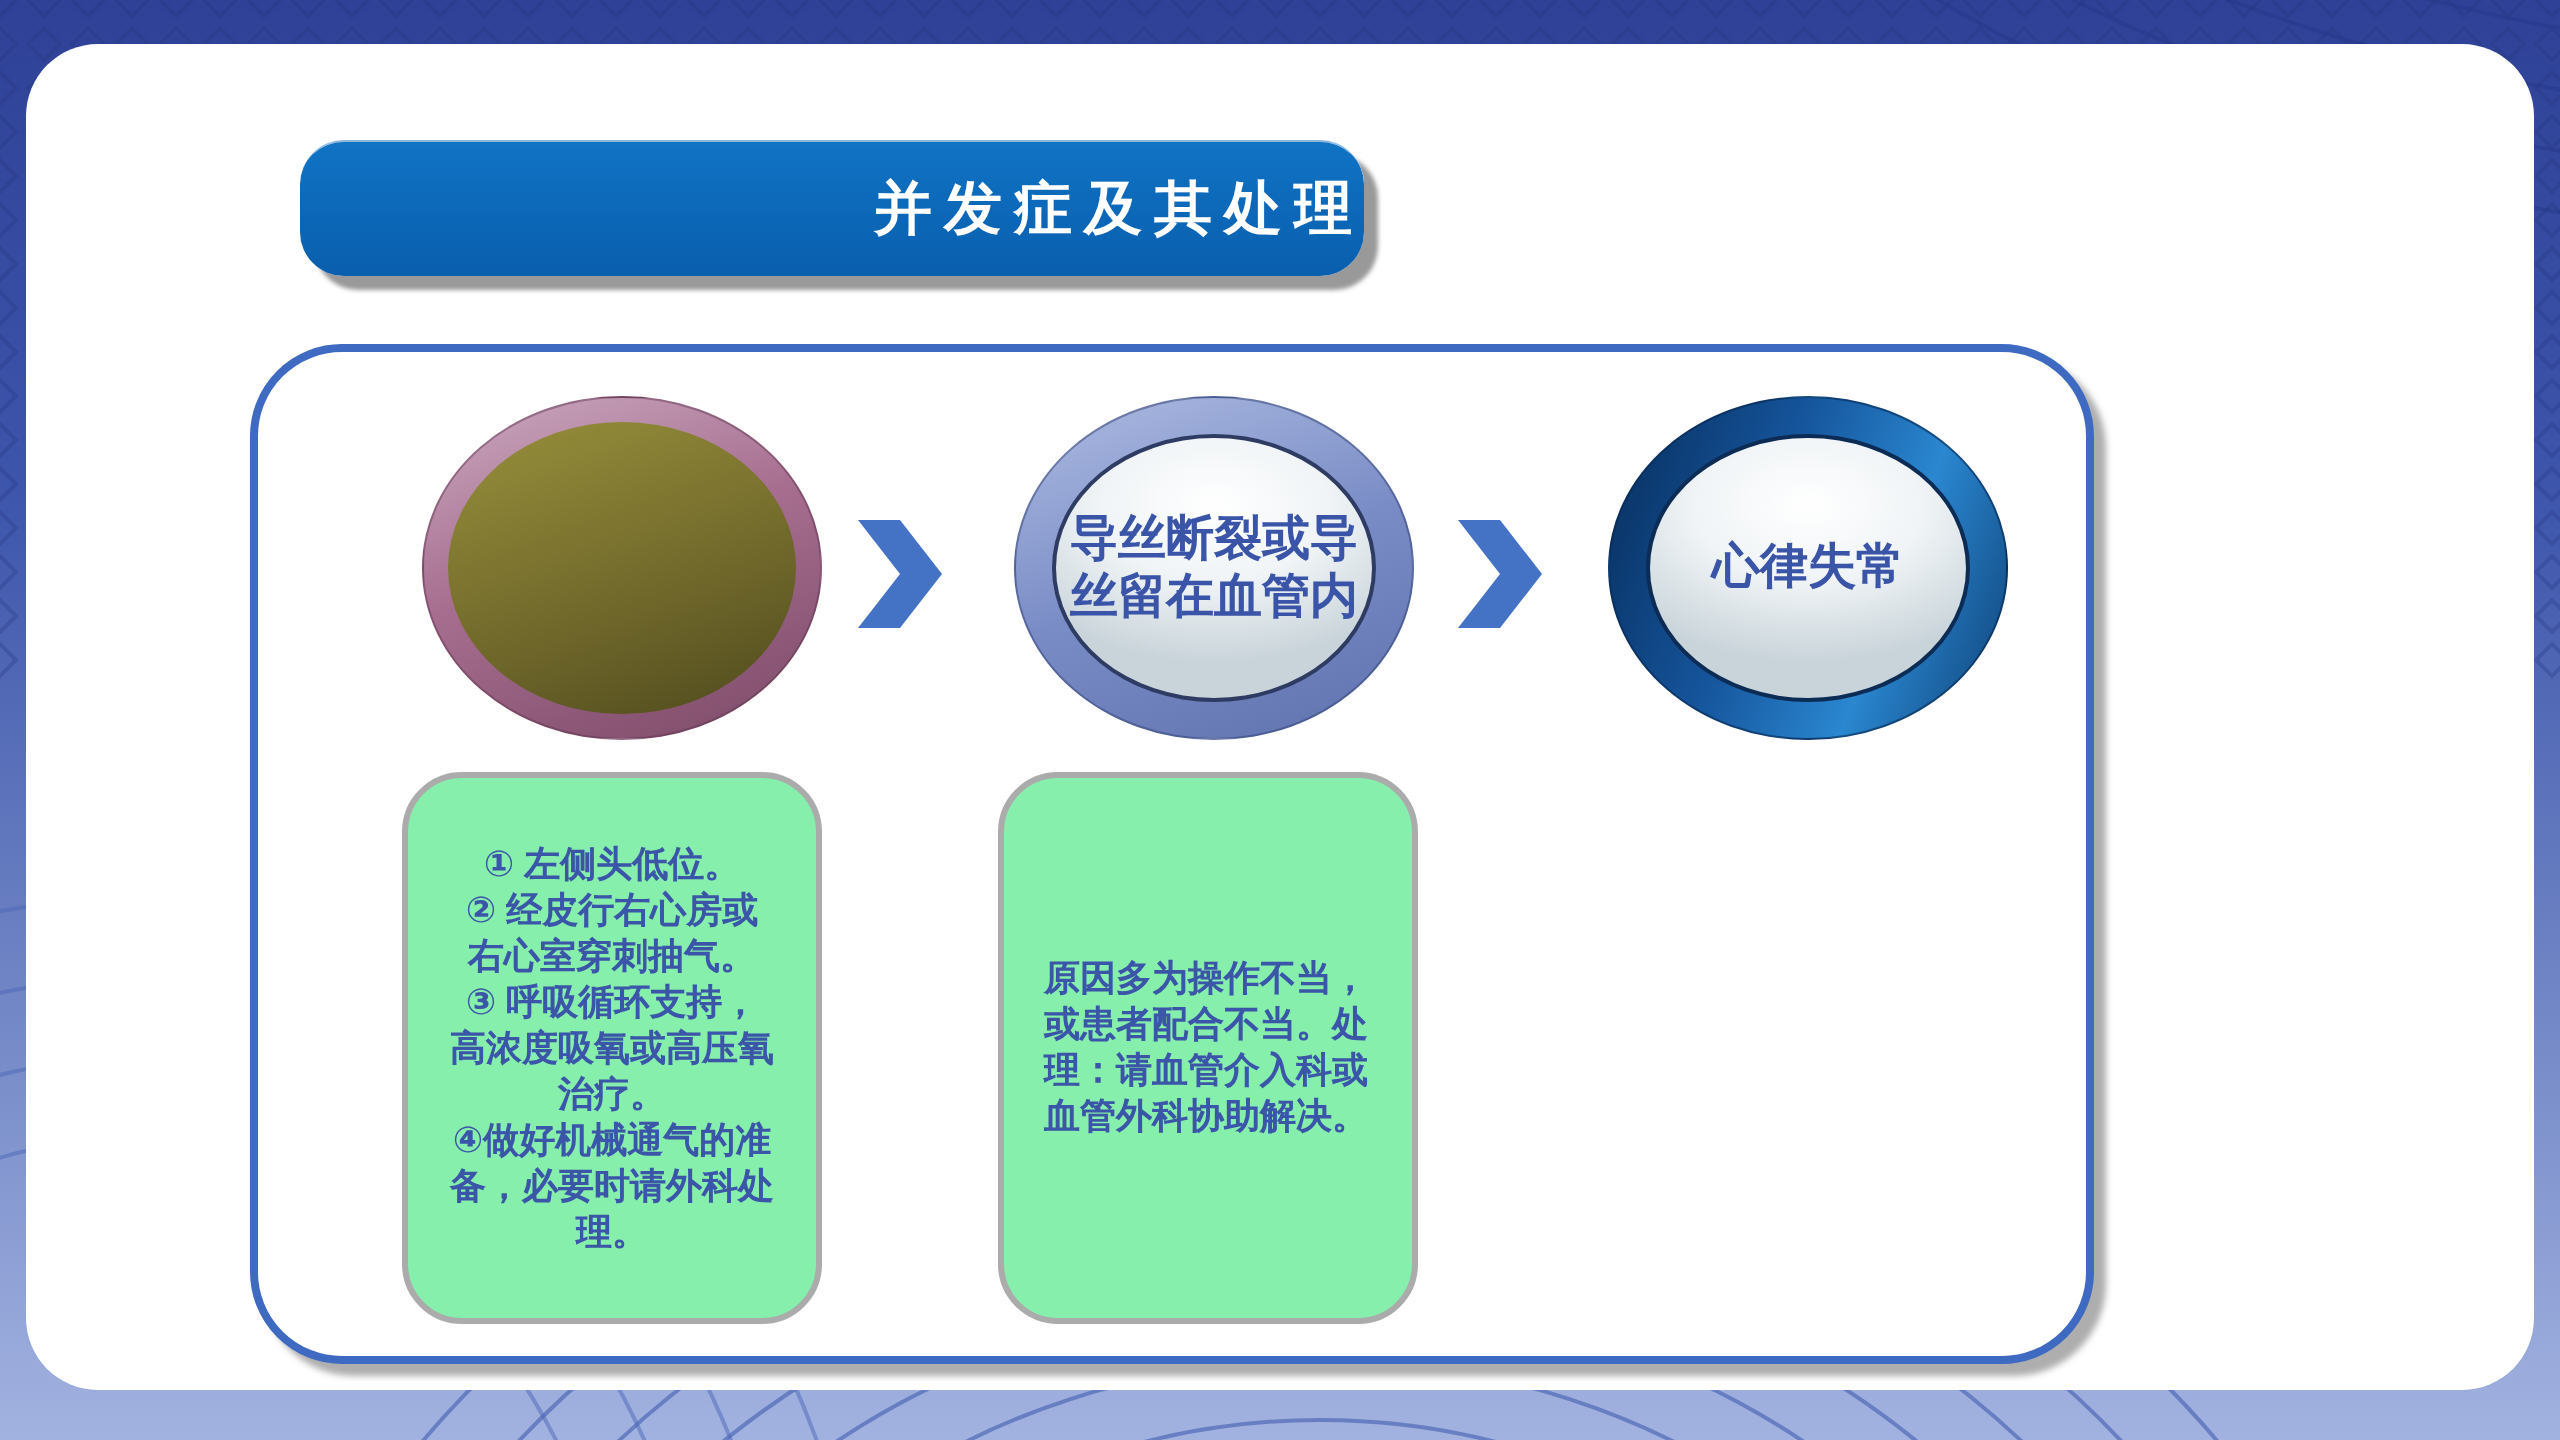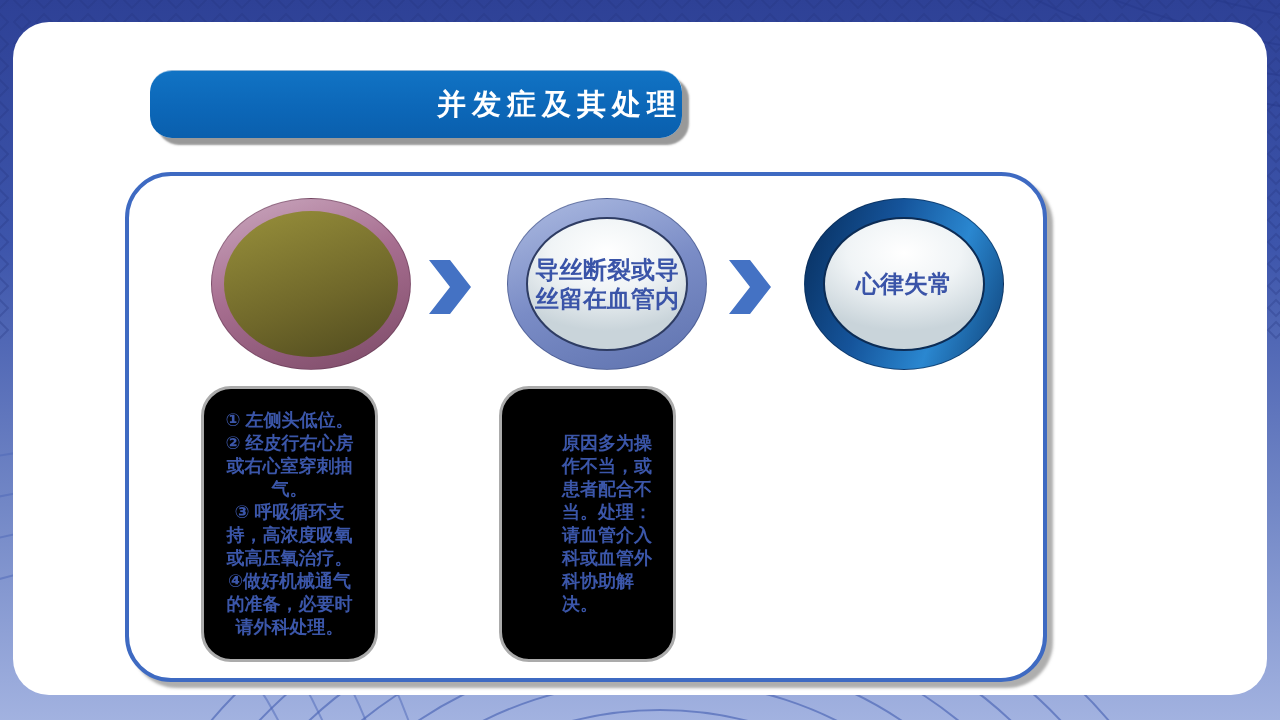--- a/index.html
+++ b/index.html
@@ -60,33 +60,33 @@
   .badge2 .face{inset:19px;border:2px solid #2E3C63;}
   .badge3{left:675px;}
   .badge3 .ring{background:linear-gradient(110deg,#0A3568 8%,#15549B 38%,#2A87D0 68%,#0E4076 100%);border:1px solid rgba(8,40,80,.6);}
   .badge3 .face{inset:19px;border:2px solid #0C2C55;}
   
   .chev{position:absolute;top:84px;}
   .chev1{left:299px;}
   .chev2{left:599px;}
   
   .note{
-    position:absolute;top:210px;width:177px;height:276px;box-sizing:border-box;
-    background:#000000;border:3px solid #ABABAB;border-radius:30px;
+    position:absolute;top:210px;width:210px;height:276px;box-sizing:border-box;
+    background:#86efac;border:3px solid #ABABAB;border-radius:30px;
     display:flex;align-items:center;justify-content:center;padding:10px 20px;
   }
   .note1{left:72px;}
   .note2{left:370px;}
   .note3{left:670px;}
   .note p{
     margin:0;white-space:pre-line;color:#3B56A9;font-weight:600;
     font-size:18px;line-height:23px;
   }
   .note1 p{text-align:center;}
-  .note2 p{text-align:left;margin-left:40px;}
+  .note2 p{text-align:left;}
   .note3 p{text-align:center;}
 </style>
 </head>
 <body>
 
 <div class="stage">
 
   <svg class="frame-bg" width="1280" height="720" viewBox="0 0 1280 720" aria-hidden="true">
     <defs>
       <pattern id="xhatch" width="22" height="22" patternUnits="userSpaceOnUse">

